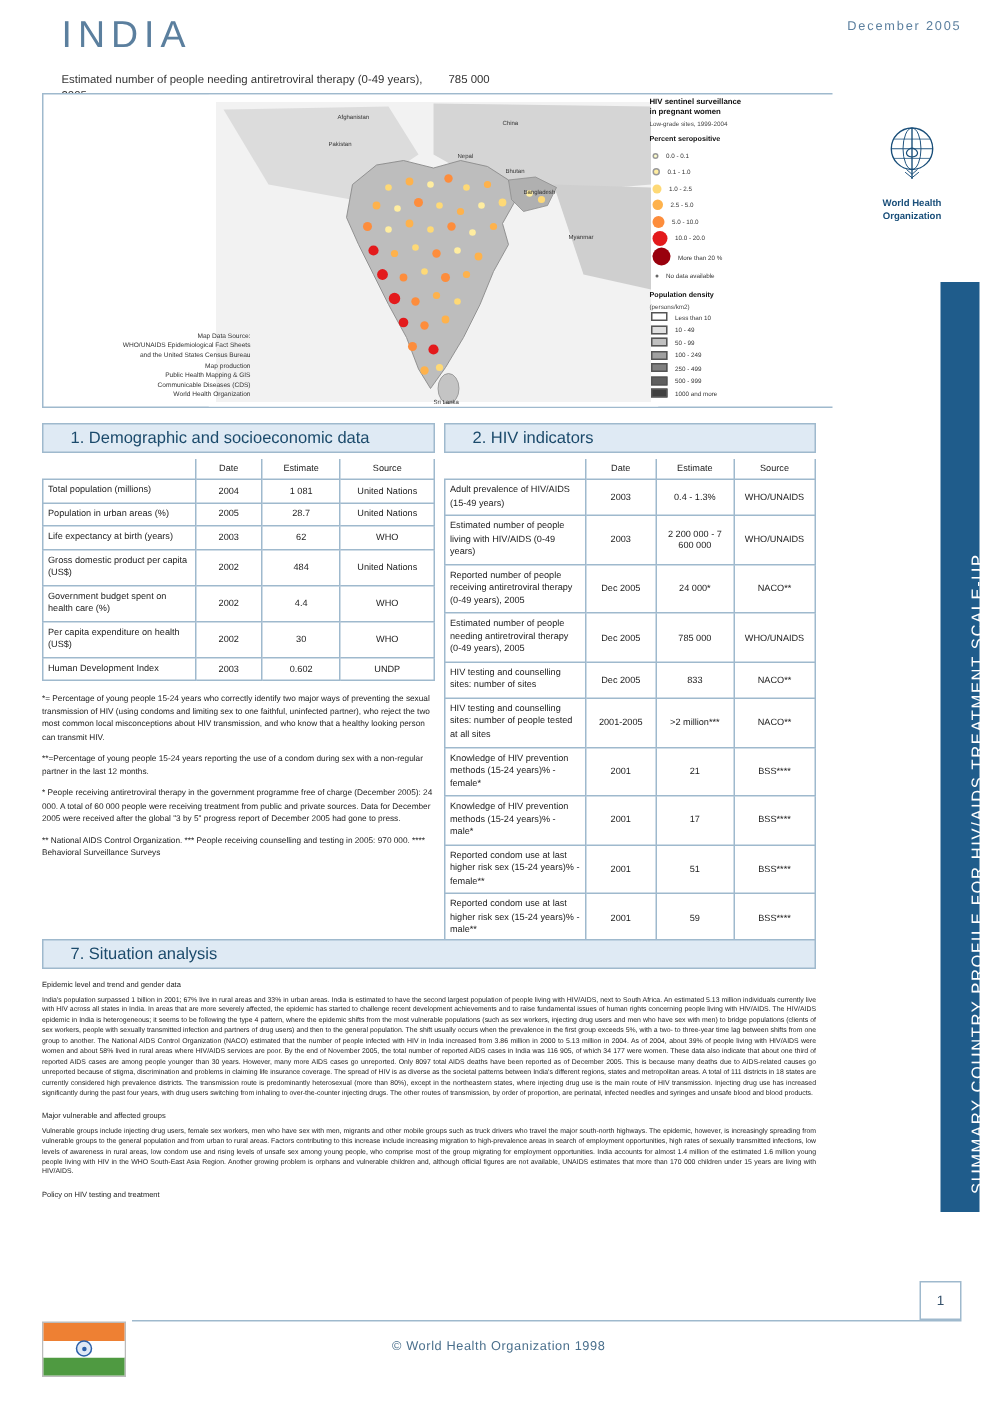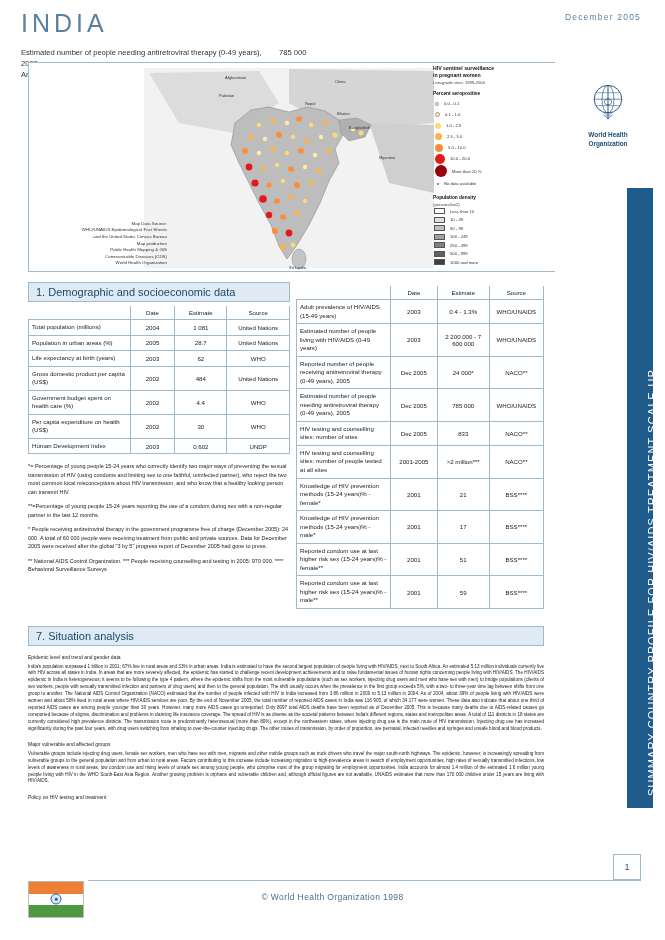--- a/index.html
+++ b/index.html
@@ -7,21 +7,21 @@
   body {
     width:665px; height:940px;
     background:#ffffff;
     font-family:"Liberation Sans", sans-serif;
     color:#2b2b2b;
     position:relative;
     overflow:hidden;
   }
 
   
-  .header { position:relative; padding:10px 22px 0 21px; }
+  .header { position:relative; padding:10px 22px 0 41px; }
   .country-title {
     font-size:25px; letter-spacing:4px; color:#5b7f9e; font-weight:400;
     line-height:1.1;
   }
   .doc-date {
     position:absolute; right:24px; top:12px;
     font-size:8.5px; letter-spacing:1.2px; color:#5b7f9e;margin-left:11px;
   }
   .header-lines { margin-top:9px; font-size:7.6px; color:#333; line-height:1.45; }
   .hl-row { display:flex; }
@@ -67,21 +67,21 @@
   .side-banner span {
     display:block; color:#fff; font-size:11px; letter-spacing:1.1px;
     white-space:nowrap;
     transform:rotate(-90deg); transform-origin:left top;
     position:absolute; left:19px; top:608px;
   }
 
   
   .sec-head {
     background:#dfeaf4; border:1px solid #9fb9cd;
-    font-size:11px; color:#1b4a6b; padding:3px 7px;
+    font-size:11px; color:#1b4a6b; padding:3px 18px;
   }
 
   
   .panel-left { position:absolute; left:28px; top:282px; width:262px; }
   .panel-right { position:absolute; left:296px; top:282px; width:248px; }
 
   table.dt { width:100%; border-collapse:collapse; margin-top:4px; }
   table.dt th, table.dt td {
     border:0.7px solid #9fb9cd;
     font-size:6.1px; color:#222; padding:3px 3px;
@@ -407,20 +407,21 @@
 
   <div class="footnotes">
     <p>*= Percentage of young people 15-24 years who correctly identify two major ways of preventing the sexual transmission of HIV (using condoms and limiting sex to one faithful, uninfected partner), who reject the two most common local misconceptions about HIV transmission, and who know that a healthy looking person can transmit HIV.</p>
     <p>**=Percentage of young people 15-24 years reporting the use of a condom during sex with a non-regular partner in the last 12 months.</p>
     <p>* People receiving antiretroviral therapy in the government programme free of charge (December 2005): 24 000. A total of 60 000 people were receiving treatment from public and private sources. Data for December 2005 were received after the global "3 by 5" progress report of December 2005 had gone to press.</p>
     <p>** National AIDS Control Organization.  *** People receiving counselling and testing in 2005: 970 000.  **** Behavioral Surveillance Surveys</p>
   </div>
 </div>
 
 <div class="panel-right">
+  <div class="sec-head">2. HIV indicators</div>
   <table class="dt">
     <colgroup>
         <col>
         <col class="r-col-date">
         <col class="r-col-est">
         <col class="r-col-src">
       </colgroup>
     <thead>
       <tr>
         <th class="blank"></th>

